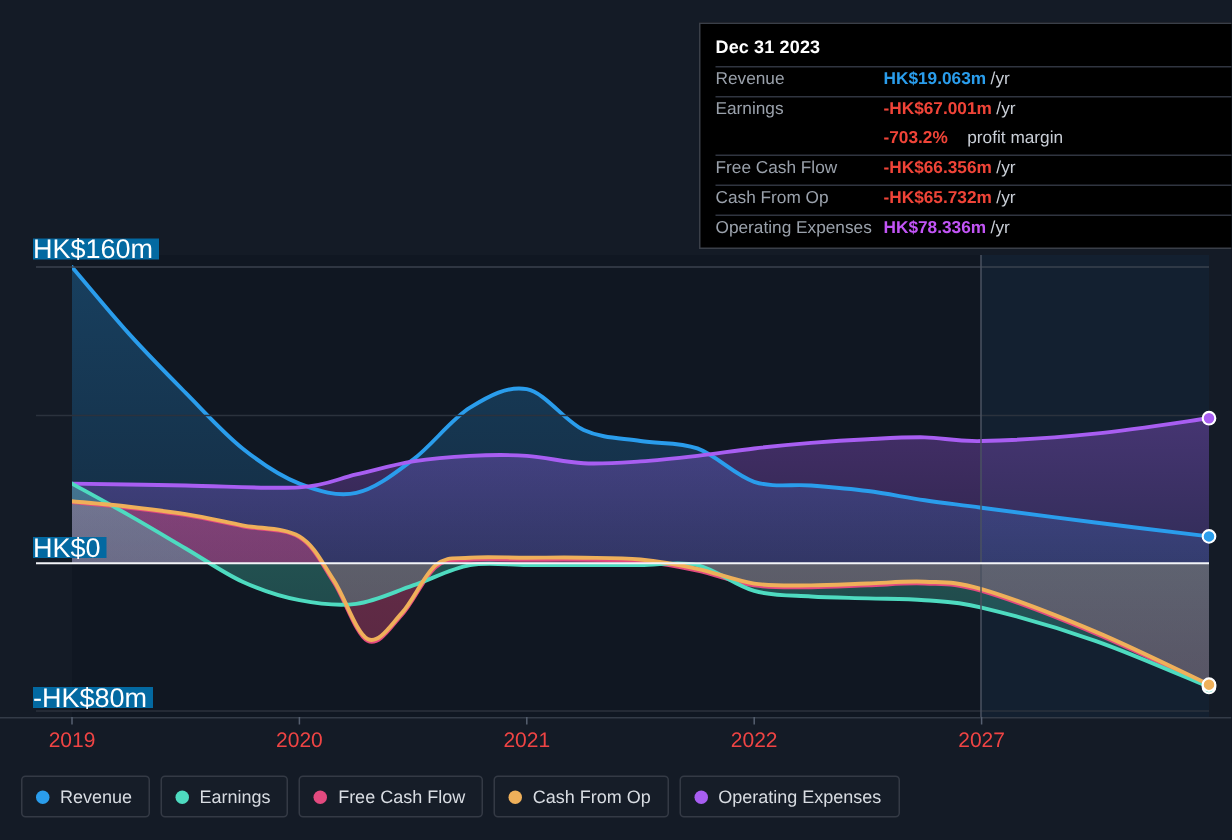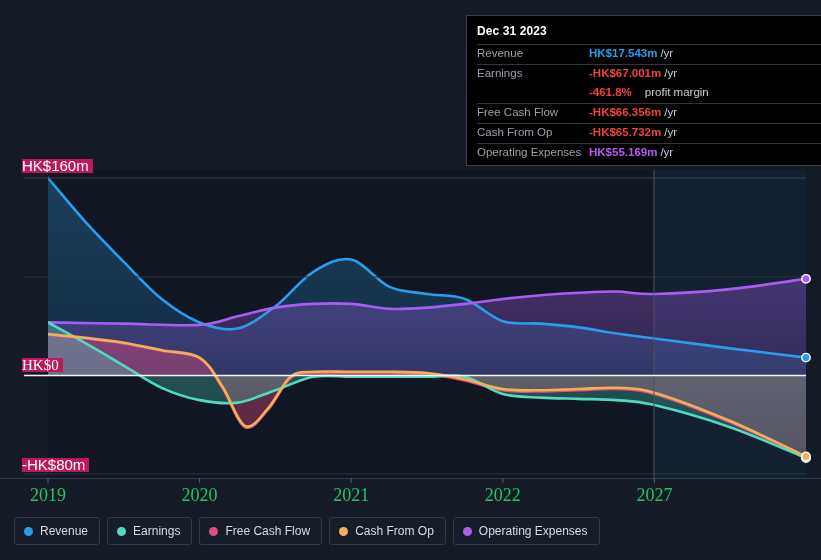--- a/index.html
+++ b/index.html
@@ -29,39 +29,38 @@
     position: absolute;
     left: 0;
     top: 0;
     width: 821px;
     height: 560px;
   }
 
   
   .y-axis-label {
     position: absolute;
-    font-size: 15px;
+    font-size: 18px;
     color: #ffffff;
-    background: #be185d;
+    background: #0369a1;
     padding: 0 4px 0 0;
     white-space: nowrap;
     line-height: 14px;
   }
   #y-label-top   { left: 22px; top: 159px; }
-  #y-label-zero  { left: 22px; top: 358px; font-family: Liberation Serif, serif; }
+  #y-label-zero  { left: 22px; top: 358px; }
   #y-label-bot   { left: 22px; top: 458px; }
 
   .x-axis-label {
     position: absolute;
     top: 485px;
-    font-size: 18px;
-    color: #22c55e;
+    font-size: 14px;
+    color: #ef4444;
     transform: translateX(-50%);
     white-space: nowrap;
-    font-family: Liberation Serif, serif;
   }
 
   
   #tooltip {
     position: absolute;
     left: 466px;
     top: 15px;
     width: 396px;
     box-sizing: border-box;
     background: #000000;
@@ -223,41 +222,41 @@
       <div class="x-axis-label" style="left: 351.2px; text-align: right;">2021</div>
       <div class="x-axis-label" style="left: 502.8px;">2022</div>
       <div class="x-axis-label" style="left: 654.4px;">2027</div>
     </div>
 
   <div id="tooltip">
     <div id="tooltip-date">Dec 31 2023</div>
     <div id="tooltip-rows">
         <div class="tt-row">
           <div class="tt-label">Revenue</div>
-          <div><span class="tt-value" style="color: rgb(42, 157, 236);">HK$17.543m</span><span class="tt-unit">/yr</span></div>
+          <div><span class="tt-value" style="color: rgb(42, 157, 236);">HK$19.063m</span><span class="tt-unit">/yr</span></div>
         </div>
         <div class="tt-row">
           <div class="tt-label">Earnings</div>
           <div><span class="tt-value" style="color: rgb(240, 68, 56);">-HK$67.001m</span><span class="tt-unit">/yr</span></div>
         </div>
         <div class="tt-row no-rule">
           <div class="tt-label"></div>
-          <div><span class="tt-value" style="color: rgb(240, 68, 56);">-461.8%</span><span class="tt-sub">profit margin</span></div>
+          <div><span class="tt-value" style="color: rgb(240, 68, 56);">-703.2%</span><span class="tt-sub">profit margin</span></div>
         </div>
         <div class="tt-row">
           <div class="tt-label">Free Cash Flow</div>
           <div><span class="tt-value" style="color: rgb(240, 68, 56);">-HK$66.356m</span><span class="tt-unit">/yr</span></div>
         </div>
         <div class="tt-row">
           <div class="tt-label">Cash From Op</div>
           <div><span class="tt-value" style="color: rgb(240, 68, 56); text-align: center;">-HK$65.732m</span><span class="tt-unit">/yr</span></div>
         </div>
         <div class="tt-row">
           <div class="tt-label">Operating Expenses</div>
-          <div><span class="tt-value" style="color: rgb(194, 84, 245);">HK$55.169m</span><span class="tt-unit">/yr</span></div>
+          <div><span class="tt-value" style="color: rgb(194, 84, 245);">HK$78.336m</span><span class="tt-unit">/yr</span></div>
         </div>
       </div>
   </div>
 
   <div id="legend">
       <div class="legend-item">
         <span class="legend-dot" style="background: rgb(42, 157, 236);"></span>
         <span class="legend-text">Revenue</span>
       </div>
       <div class="legend-item">

